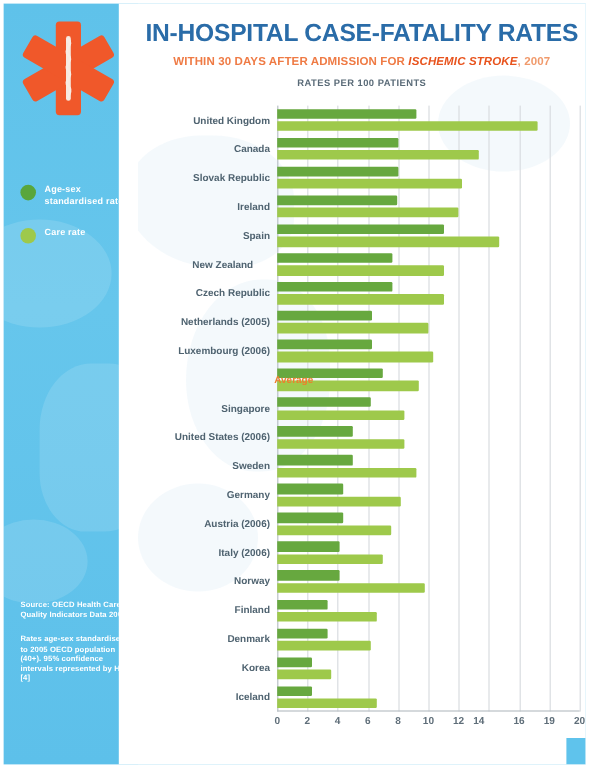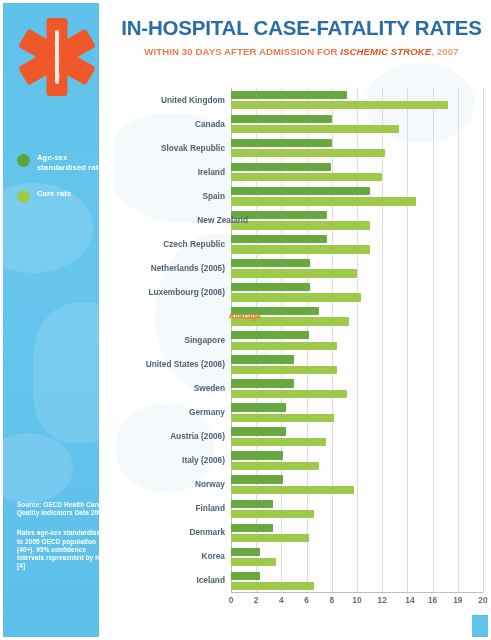--- a/index.html
+++ b/index.html
@@ -209,20 +209,21 @@
     <div id="main">
       <div class="wm" id="wm1"></div>
       <div class="wm" id="wm2"></div>
       <div class="wm" id="wm3"></div>
       <div class="wm" id="wm4"></div>
 
       <div id="title">IN-HOSPITAL CASE-FATALITY RATES</div>
 
       <div id="subtitle"><span>WITHIN 30 DAYS AFTER ADMISSION FOR </span><span class="em">ISCHEMIC STROKE</span><span class="yr">, 2007</span></div>
 
+      <div id="axis-title">RATES PER 100 PATIENTS</div>
 
       <div id="plot">
           <div class="axisline" style="left: 0px;"></div>
           <div class="gridline" style="left: 25.2px;"></div>
           <div class="gridline" style="left: 50.4px;"></div>
           <div class="gridline" style="left: 75.6px;"></div>
           <div class="gridline" style="left: 100.8px;"></div>
           <div class="gridline" style="left: 126px;"></div>
           <div class="gridline" style="left: 151.2px;"></div>
           <div class="gridline" style="left: 176.4px;"></div>
@@ -316,31 +317,31 @@
           </div>
         </div>
       <div id="xaxis">
           <div class="tick" style="left: 0px;">0</div>
           <div class="tick" style="left: 25.2px;">2</div>
           <div class="tick" style="left: 50.4px;">4</div>
           <div class="tick" style="left: 75.6px;">6</div>
           <div class="tick" style="left: 100.8px;">8</div>
           <div class="tick" style="left: 126px;">10</div>
           <div class="tick" style="left: 151.2px;">12</div>
-          <div class="tick" style="left: 179px;">14</div>
+          <div class="tick" style="left: 168px;">14</div>
           <div class="tick" style="left: 201.6px;">16</div>
           <div class="tick" style="left: 226.8px;">19</div>
           <div class="tick" style="left: 252px;">20</div>
         </div>
     <div class="row-label" style="top: 91.5238px; left: 0px; width: 110px;">United Kingdom</div>
         <div class="row-label" style="top: 115.571px; left: 0px; width: 110px;">Canada</div>
         <div class="row-label" style="top: 139.619px; left: 0px; width: 110px;">Slovak Republic</div>
         <div class="row-label" style="top: 163.667px; left: 0px; width: 110px;">Ireland</div>
         <div class="row-label" style="top: 187.714px; left: 0px; width: 110px;">Spain</div>
-        <div class="row-label" style="top: 211.762px; left: 0px; width: 96px; margin-left: 37px;">New Zealand</div>
+        <div class="row-label" style="top: 211.762px; left: 0px; width: 96px;">New Zealand</div>
         <div class="row-label" style="top: 235.81px; left: 0px; width: 110px;">Czech Republic</div>
         <div class="row-label" style="top: 259.857px; left: 0px; width: 110px;">Netherlands (2005)</div>
         <div class="row-label" style="top: 283.905px; left: 0px; width: 110px;">Luxembourg (2006)</div>
         <div class="row-label avg" style="top: 307.952px; left: 0px; width: 110px; padding-left: 36px;">Average</div>
         <div class="row-label" style="top: 332px; left: 0px; width: 110px;">Singapore</div>
         <div class="row-label" style="top: 356.048px; left: 0px; width: 110px;">United States (2006)</div>
         <div class="row-label" style="top: 380.095px; left: 0px; width: 110px;">Sweden</div>
         <div class="row-label" style="top: 404.143px; left: 0px; width: 110px;">Germany</div>
         <div class="row-label" style="top: 428.19px; left: 0px; width: 110px;">Austria (2006)</div>
         <div class="row-label" style="top: 452.238px; left: 0px; width: 110px;">Italy (2006)</div>

